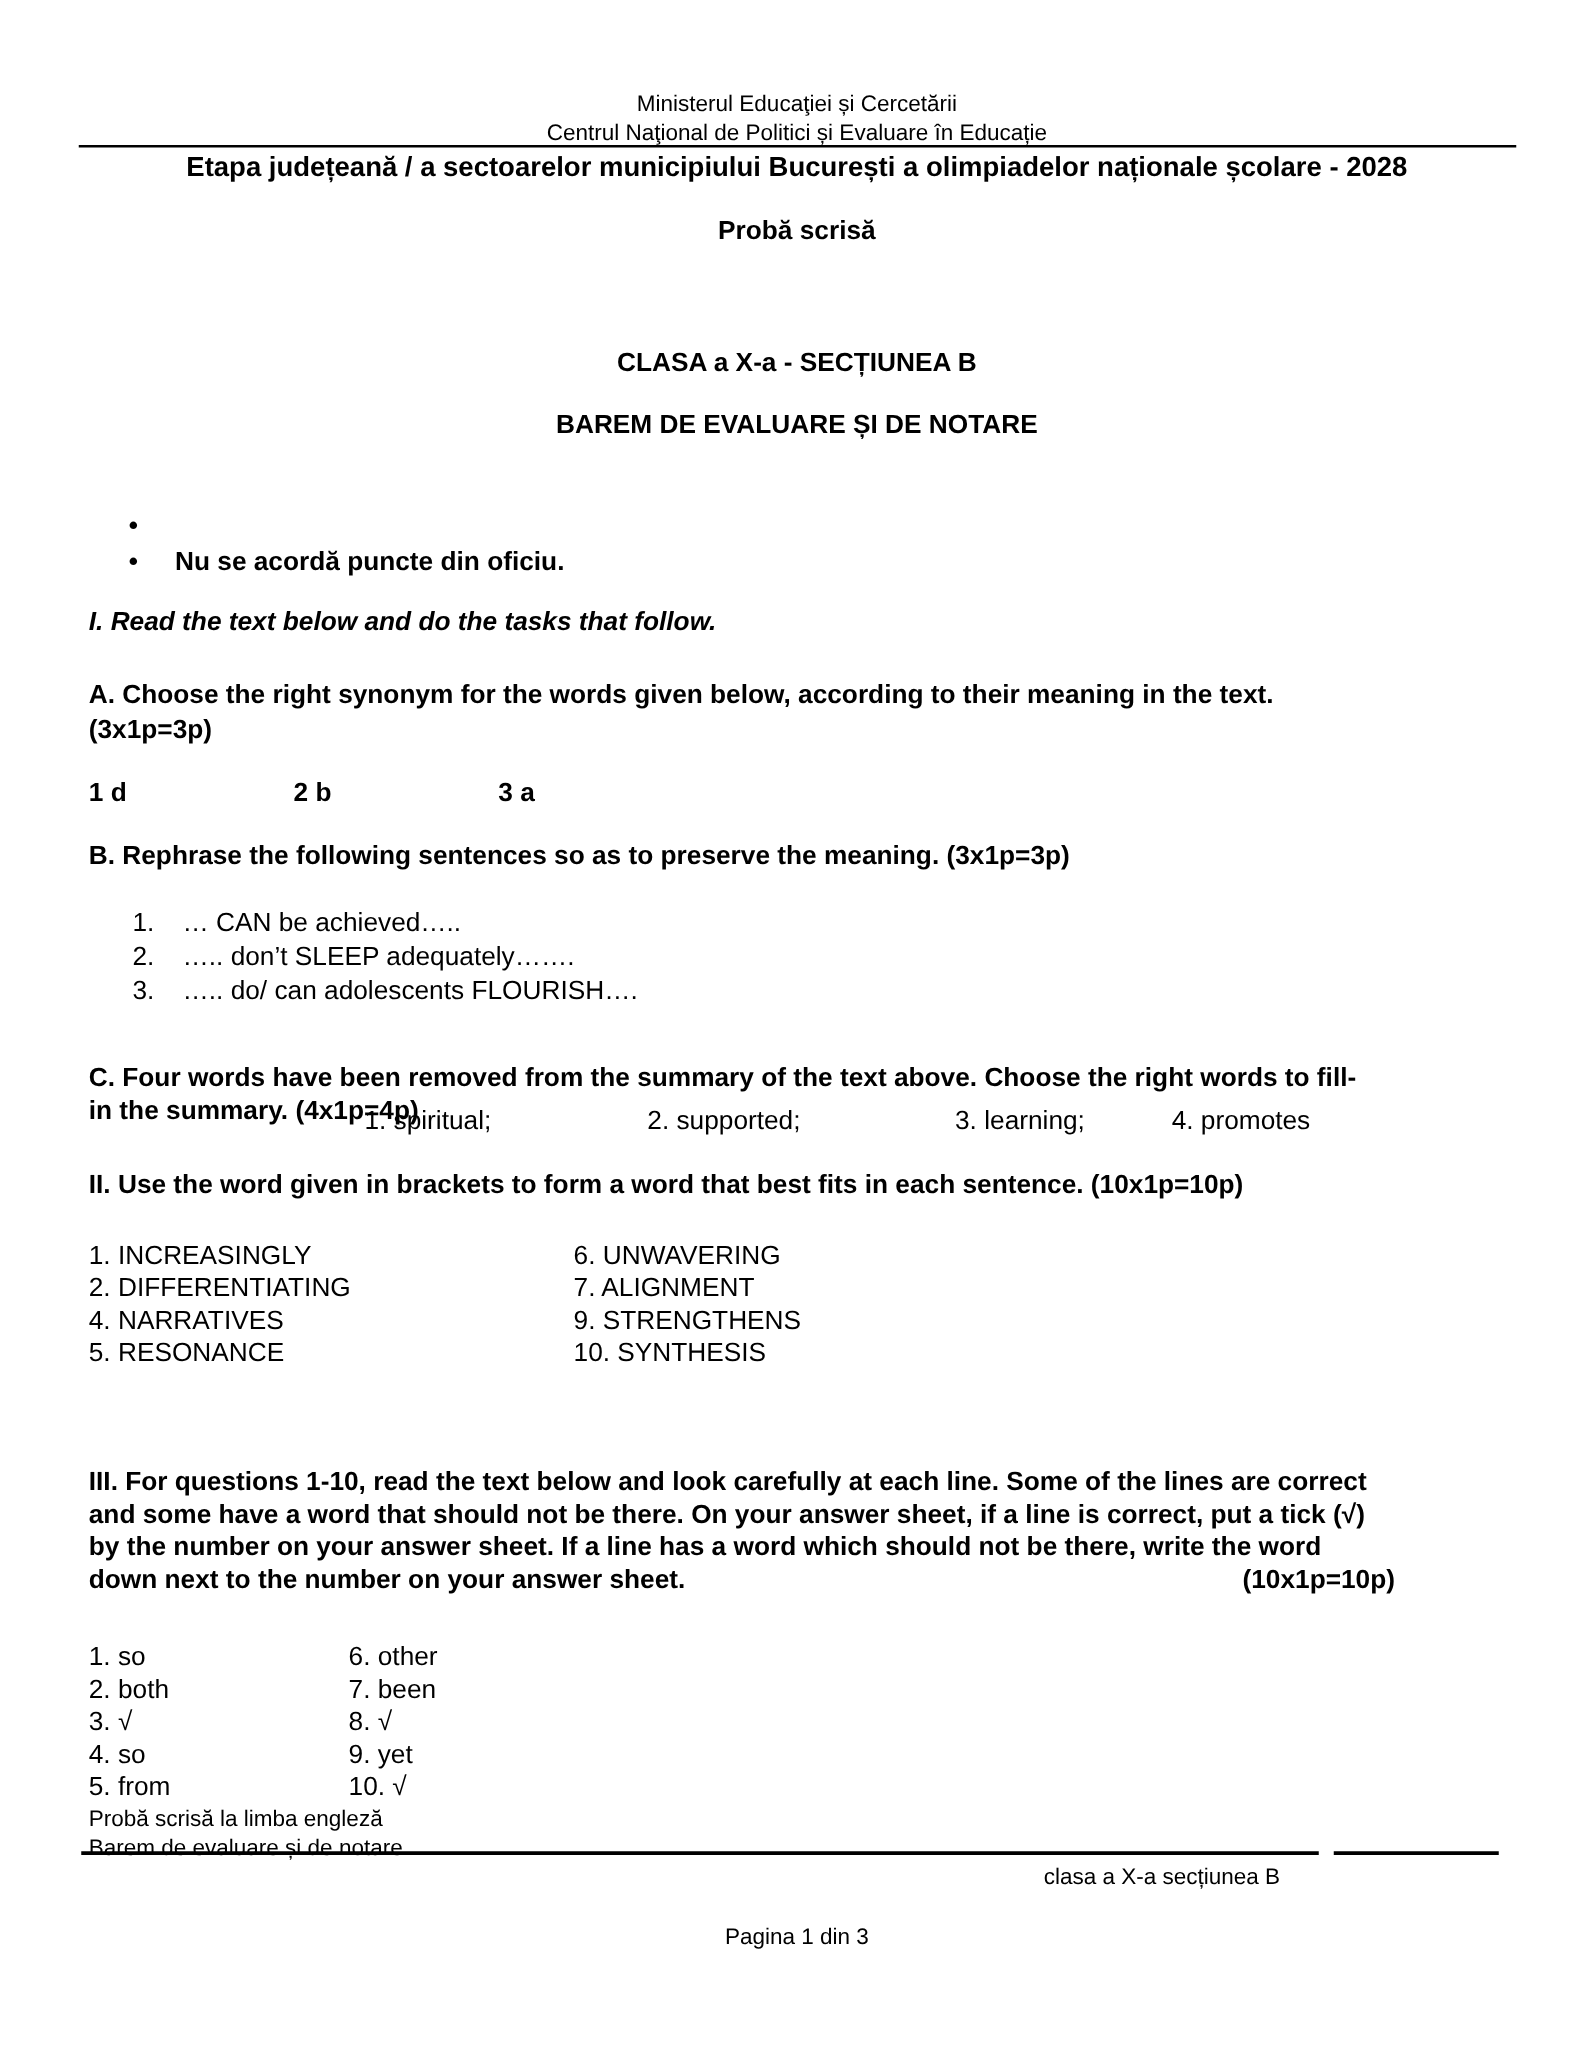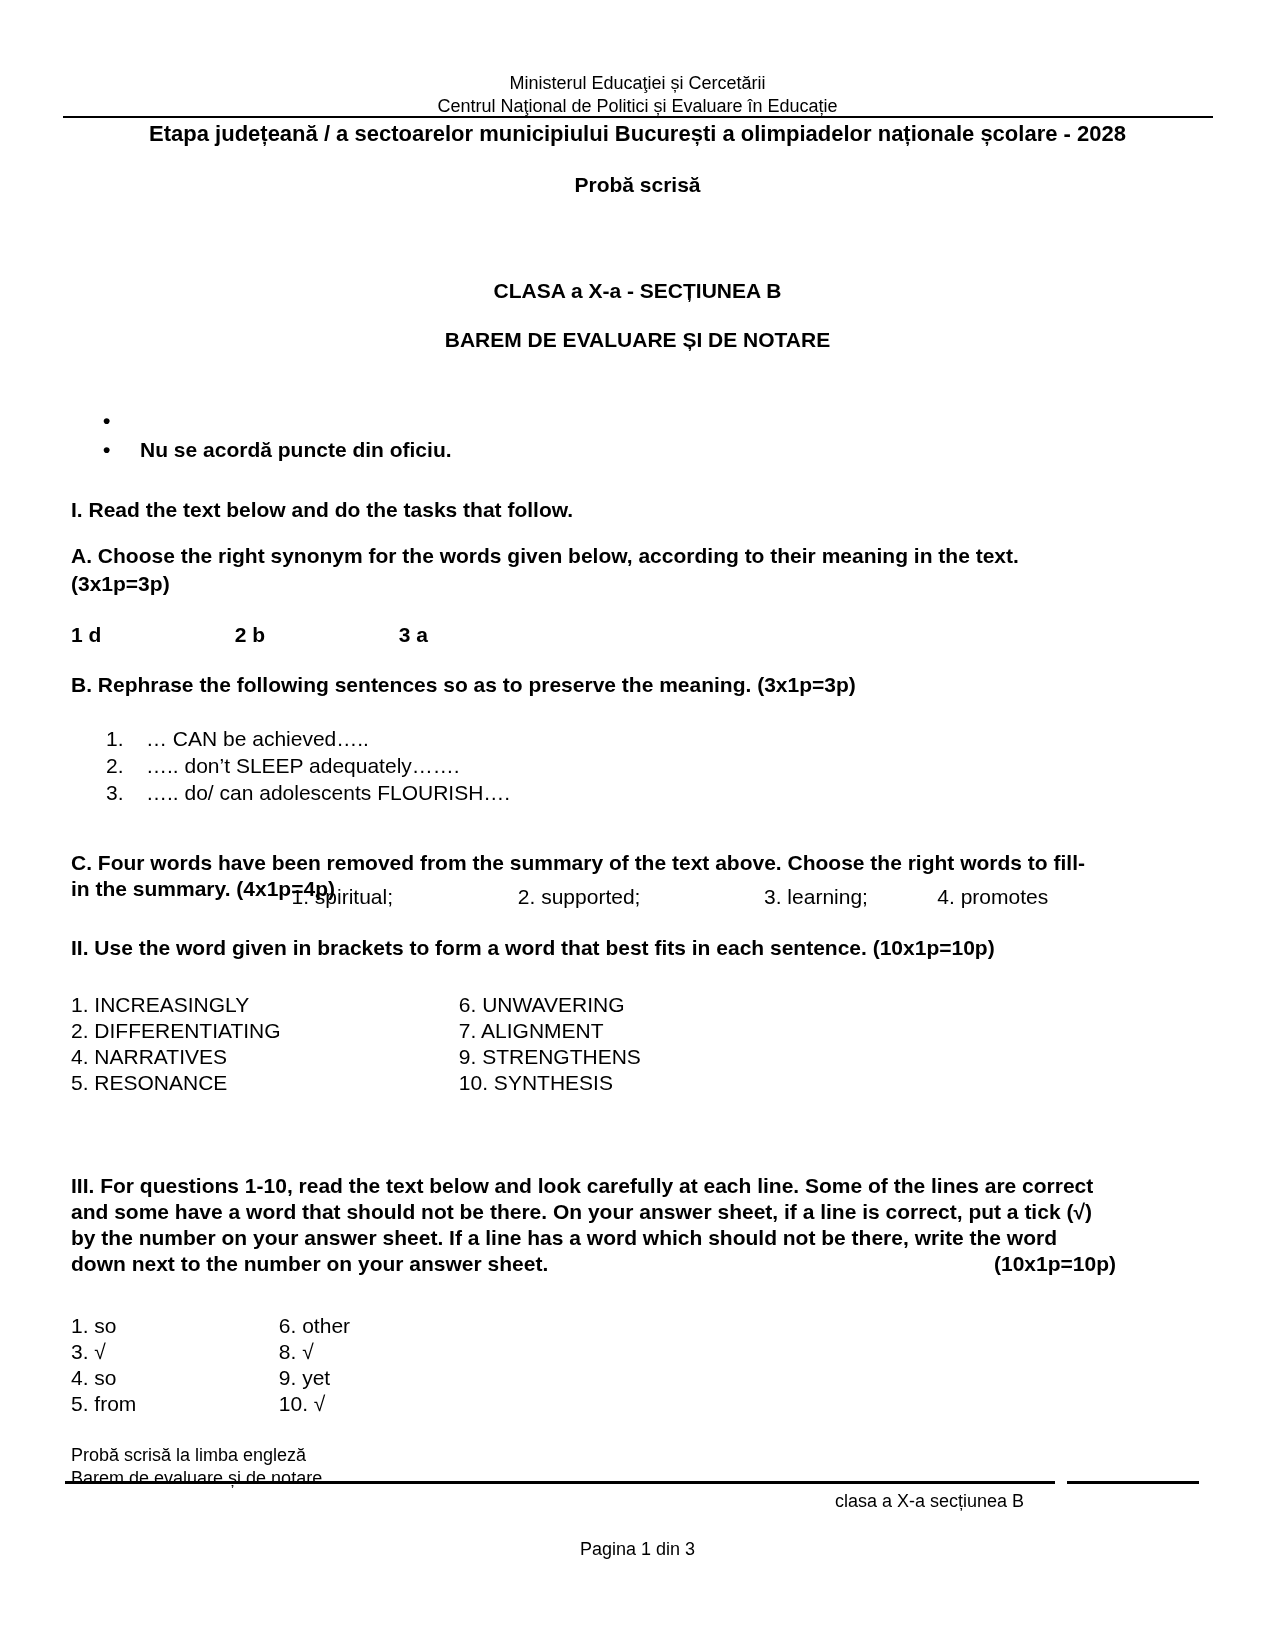--- a/index.html
+++ b/index.html
@@ -24,21 +24,21 @@
   .t-exam { top: 173px; }
   .t-subject { top: 227px; }
   .t-class { top: 279px; }
   .t-doc { top: 328px; }
   .title { font-weight: bold; text-align: center; }
 
   .notes { top: 406px; font-weight: bold; line-height: 29px; }
   .note-row { display: flex; }
   .note-bullet { display: inline-block; margin-left: 32px; width: 37px; }
 
-  .sec1-heading { top: 498px; font-weight: bold; }
+  .sec1-heading { top: 486px; font-weight: bold; font-style: italic; }
 
   .taskA-heading { top: 542px; font-weight: bold; line-height: 28px; }
   .taskA-answers { top: 623px; font-weight: bold; }
   .taskA-answers .cell { display: inline-block; width: 158px; }
 
   .taskB-heading { top: 673px; font-weight: bold; }
   .taskB-list { top: 725px; line-height: 27px; }
   .b-row { display: flex; }
   .b-num { display: inline-block; margin-left: 35px; width: 40px; }
 
@@ -166,20 +166,24 @@
       <span class="sec3-points">(10x1p=10p)</span>
     </div>
   </div>
 
   <div class="abs sec3-list">
     <div>
       <span class="iii-c1">1. so</span>
       <span>6. other</span>
     </div>
     <div>
+      <span class="iii-c1">2. both</span>
+      <span>7. been</span>
+    </div>
+    <div>
       <span class="iii-c1">3. √</span>
       <span>8. √</span>
     </div>
     <div>
       <span class="iii-c1">4. so</span>
       <span>9. yet</span>
     </div>
     <div>
       <span class="iii-c1">5. from</span>
       <span>10. √</span>

